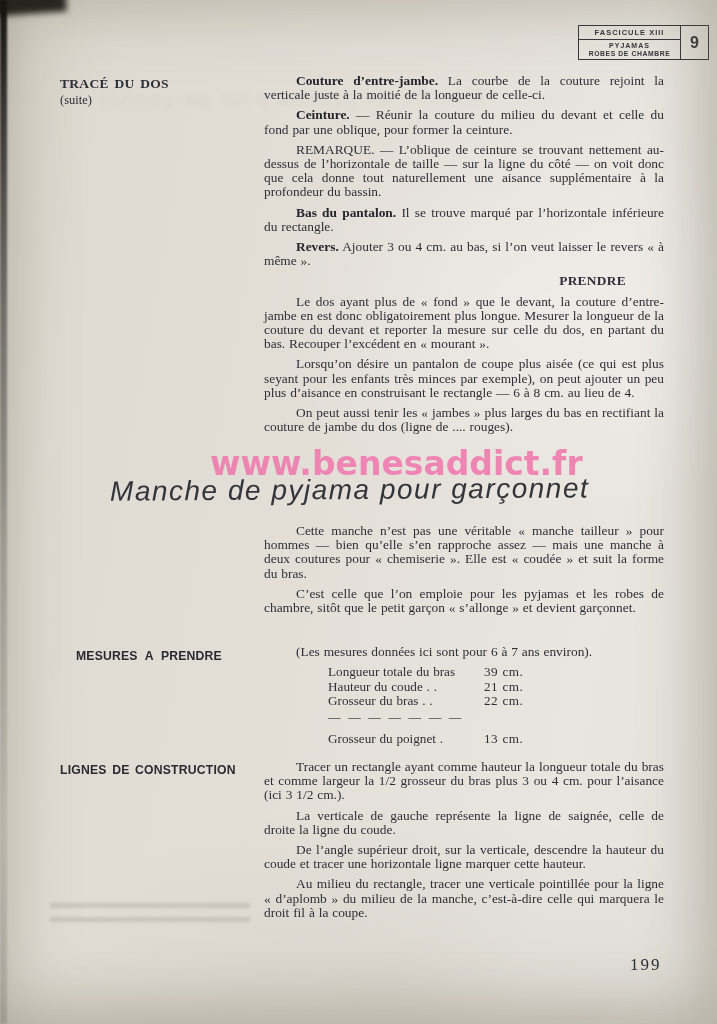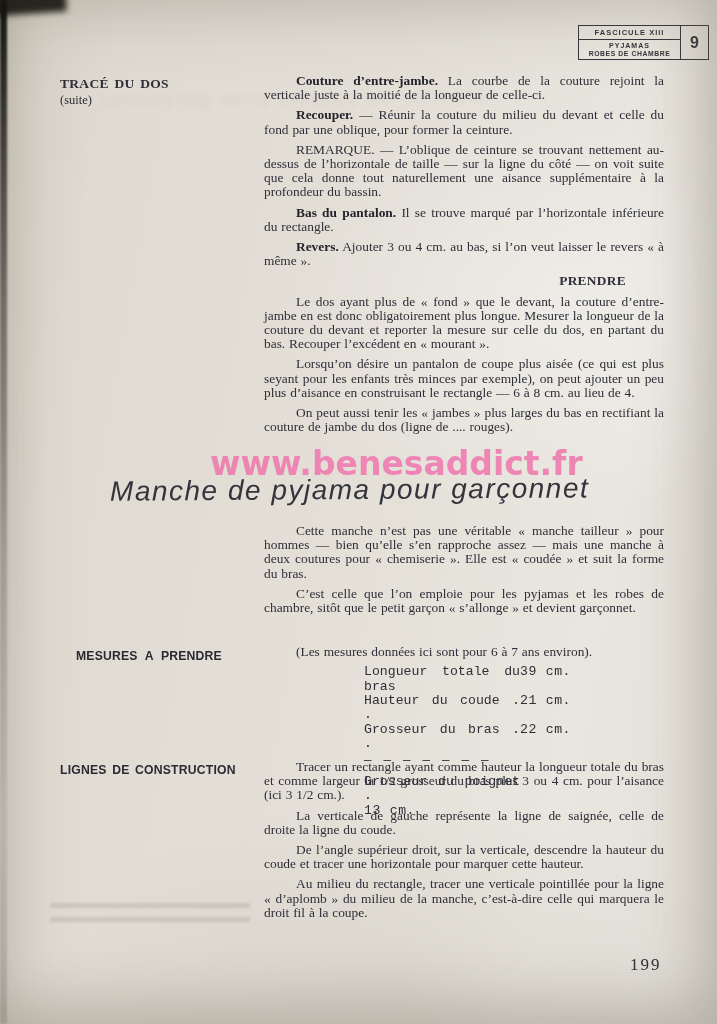--- a/index.html
+++ b/index.html
@@ -49,26 +49,26 @@
   
   .col{position:absolute;left:264px;width:400px;z-index:10;
     font-size:13.4px;line-height:14.2px;text-align:justify;word-spacing:.5px;}
   .col p{margin:0 0 6px 0;text-indent:32px;}
   .col p b{font-weight:bold;color:#24242c;}
   .main-top{top:74px;}
   .remarque-h{font-weight:bold;text-align:right;padding-right:38px;margin:2px 0 6px 0;letter-spacing:.3px;}
   .manche-intro{top:524px;}
   .mesures-col{top:645px;}
   .mesures-note{margin:0 0 7px 0;text-indent:22px;text-align:left;}
-  .mes-list{margin-left:100px;font-size:13.2px;line-height:14.4px;font-family:Liberation Mono, monospace;}
+  .mes-list{margin-left:64px;font-size:13.2px;line-height:14.4px;}
   .mes-row{display:flex;}
   .mes-lbl{width:156px;}
   .mes-val{letter-spacing:.5px;}
   .mes-sep{margin:2px 0 7px 0;letter-spacing:2px;font-size:12.5px;}
-  .mes-row.last{margin-top:1px;flex-direction:column;}
+  .mes-row.last{margin-top:1px;}
   .lignes-col{top:760px;}
 
   
   .watermark{position:absolute;left:210px;top:444px;z-index:20;
     font-family:"DejaVu Sans",sans-serif;font-weight:bold;font-size:33px;letter-spacing:0px;
     color:#ef7eb1;opacity:.92;text-align:right;}
   .manche-heading{position:absolute;left:110px;top:474px;z-index:15;
     font-family:"Liberation Sans",sans-serif;font-style:italic;font-size:28px;letter-spacing:1.5px;
     color:#33343c;transform:rotate(-.4deg);}
 
@@ -91,22 +91,22 @@
       </div>
     </div>
     <div class="hb-num">9</div>
   </div>
 
   <div class="mh mh-trace">TRACÉ DU DOS</div>
   <div class="mh mh-suite">(suite)</div>
 
   <div class="col main-top">
     <p><b>Couture d’entre-jambe.</b><span> La courbe de la couture rejoint la verticale juste à la moitié de la longueur de celle-ci.</span></p>
-    <p><b>Recouper.</b><span> — Réunir la couture du milieu du devant et celle du fond par une oblique, pour former la ceinture.</span></p>
-    <p><b></b><span>REMARQUE. — L’oblique de ceinture se trouvant nettement au-dessus de l’horizontale de taille — sur la ligne du côté — on voit suite que cela donne tout naturellement une aisance supplémentaire à la profondeur du bassin.</span></p>
+    <p><b>Ceinture.</b><span> — Réunir la couture du milieu du devant et celle du fond par une oblique, pour former la ceinture.</span></p>
+    <p><b></b><span>REMARQUE. — L’oblique de ceinture se trouvant nettement au-dessus de l’horizontale de taille — sur la ligne du côté — on voit donc que cela donne tout naturellement une aisance supplémentaire à la profondeur du bassin.</span></p>
     <p><b>Bas du pantalon.</b><span> Il se trouve marqué par l’horizontale inférieure du rectangle.</span></p>
     <p><b>Revers.</b><span> Ajouter 3 ou 4 cm. au bas, si l’on veut laisser le revers « à même ».</span></p>
     <div class="remarque-h">PRENDRE</div>
     <p>Le dos ayant plus de « fond » que le devant, la couture d’entre-jambe en est donc obligatoirement plus longue. Mesurer la longueur de la couture du devant et reporter la mesure sur celle du dos, en partant du bas. Recouper l’excédent en « mourant ».</p>
     <p>Lorsqu’on désire un pantalon de coupe plus aisée (ce qui est plus seyant pour les enfants très minces par exemple), on peut ajouter un peu plus d’aisance en construisant le rectangle — 6 à 8 cm. au lieu de 4.</p>
     <p>On peut aussi tenir les « jambes » plus larges du bas en rectifiant la couture de jambe du dos (ligne de .... rouges).</p>
   </div>
 
   <div class="watermark">www.benesaddict.fr</div>
   <div class="manche-heading">Manche de pyjama pour garçonnet</div>
@@ -139,21 +139,21 @@
         <span class="mes-val">13 cm.</span>
       </div>
     </div>
   </div>
 
   <div class="mh mh-sans mh-lignes">LIGNES DE CONSTRUCTION</div>
 
   <div class="col lignes-col">
     <p>Tracer un rectangle ayant comme hauteur la longueur totale du bras et comme largeur la 1/2 grosseur du bras plus 3 ou 4 cm. pour l’aisance (ici 3 1/2 cm.).</p>
     <p>La verticale de gauche représente la ligne de saignée, celle de droite la ligne du coude.</p>
-    <p>De l’angle supérieur droit, sur la verticale, descendre la hauteur du coude et tracer une horizontale pour marquer cette hauteur.</p>
+    <p>De l’angle supérieur droit, sur la verticale, descendre la hauteur du coude et tracer une horizontale ligne marquer cette hauteur.</p>
     <p>Au milieu du rectangle, tracer une verticale pointillée pour la ligne « d’aplomb » du milieu de la manche, c’est-à-dire celle qui marquera le droit fil à la coupe.</p>
   </div>
 
   <div class="page-num">199</div>
 
   <div class="edge-left"></div>
   <div class="corner-tl"></div>
   <div class="vignette"></div>
 </div>
 

